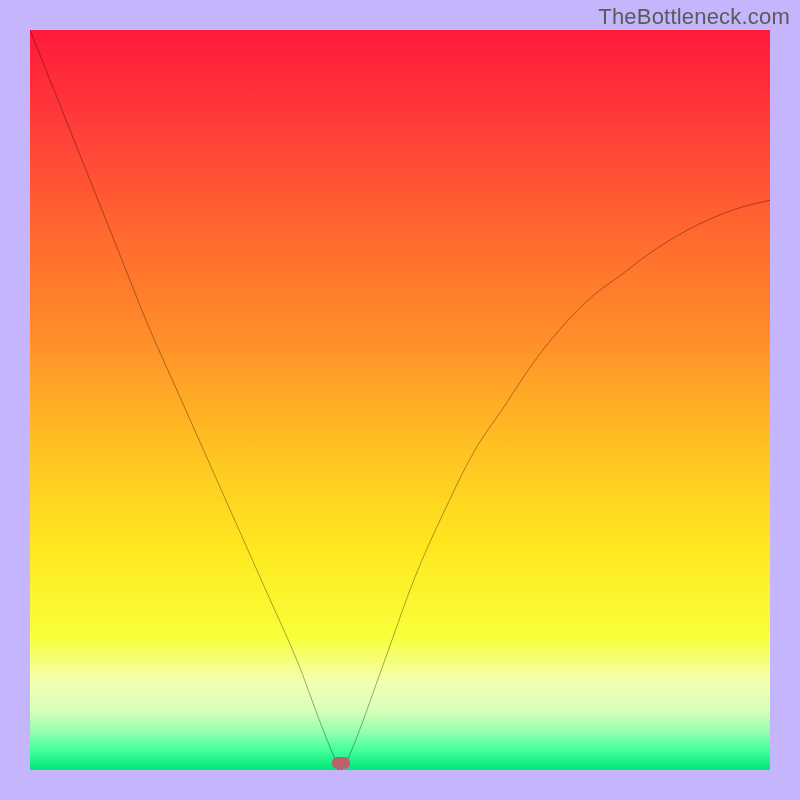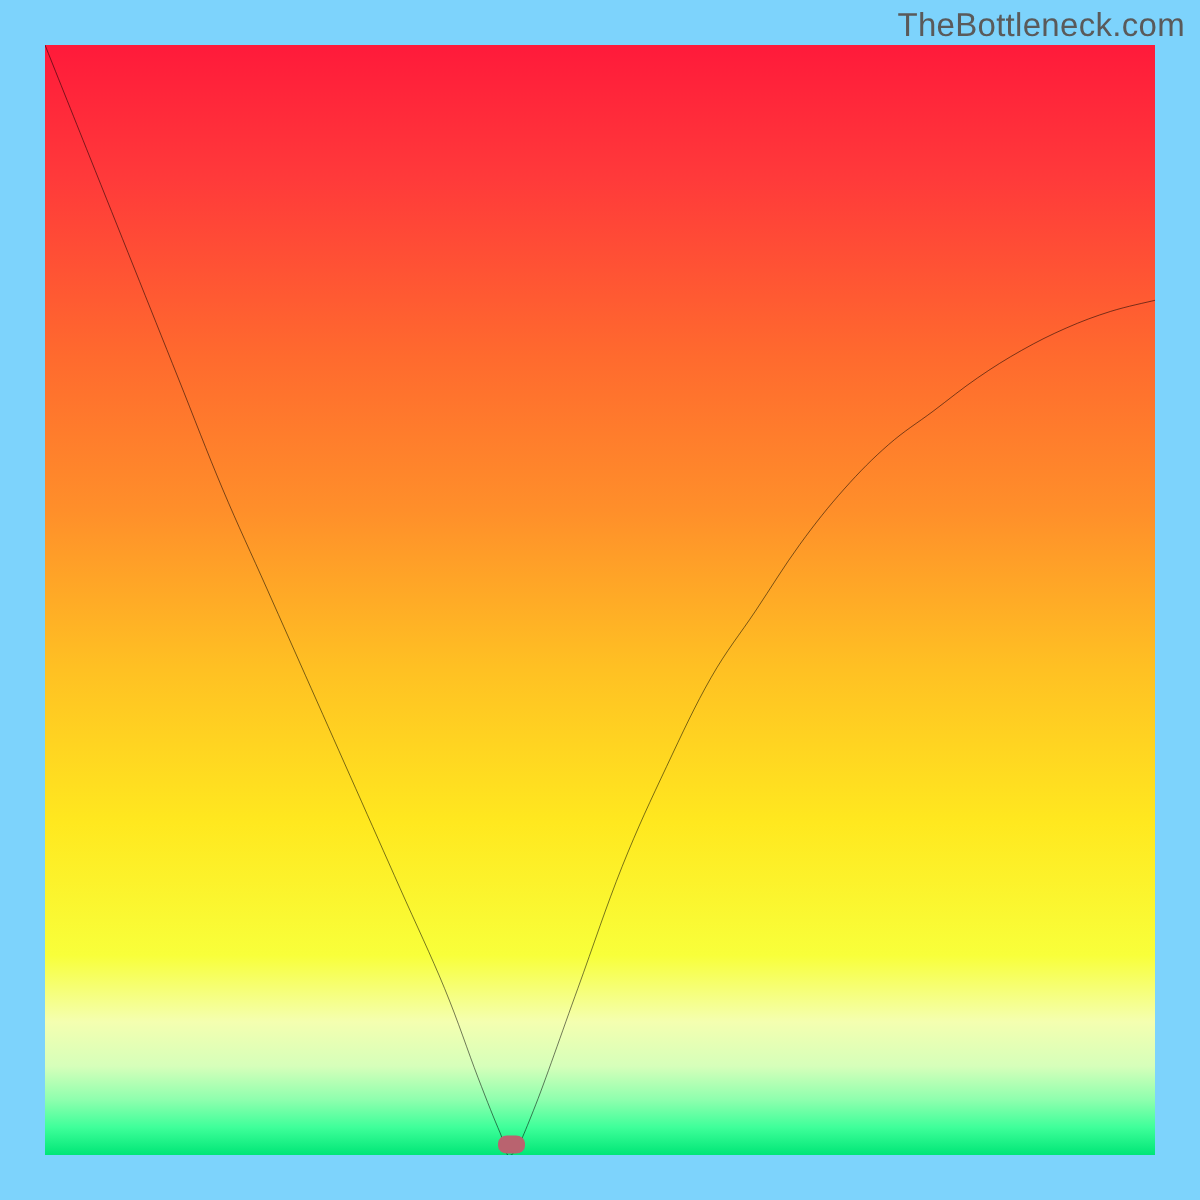--- a/index.html
+++ b/index.html
@@ -8,21 +8,21 @@
     width: 800px;
     height: 800px;
     overflow: hidden;
     background: #000;
     font-family: Arial, Helvetica, sans-serif;
   }
   .frame {
     position: relative;
     width: 800px;
     height: 800px;
-    background: #7dd3fc;
+    background: #c4b5fd;
   }
   .plot-area {
     position: absolute;
     left: 30px;
     top: 30px;
     width: 740px;
     height: 740px;
   }
   .gradient-bg {
     position: absolute;

